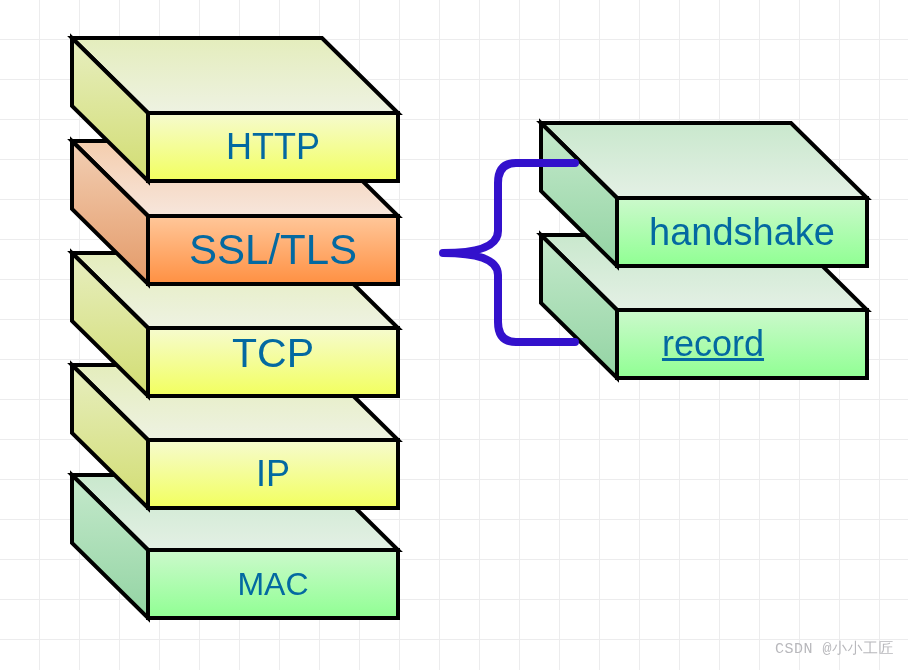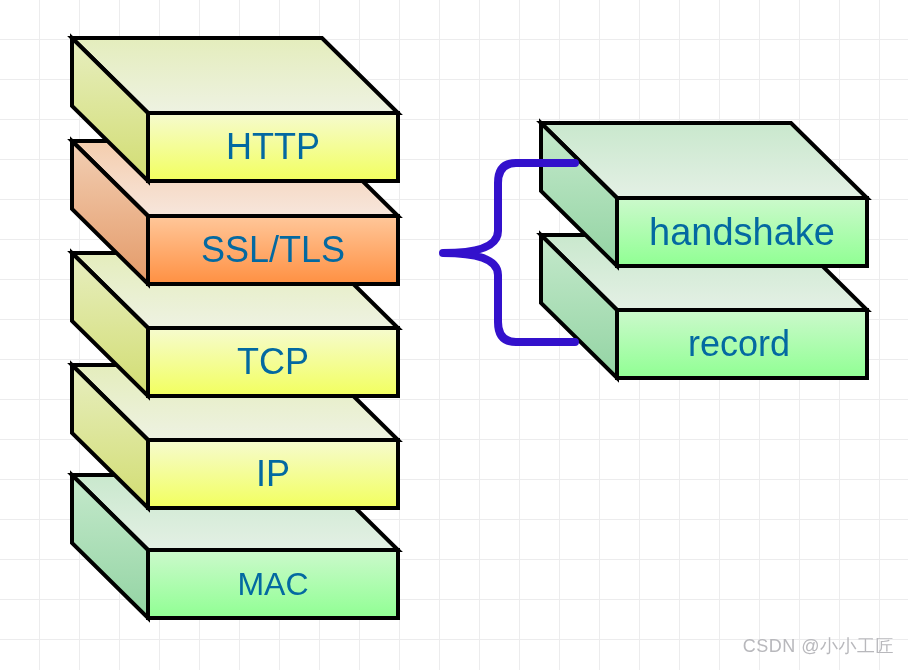--- a/index.html
+++ b/index.html
@@ -43,22 +43,22 @@
     color: #0369a1;
     font-family: "Liberation Sans", sans-serif;
     white-space: nowrap;
     pointer-events: none;
   }
   .watermark {
     position: absolute;
     right: 14px;
     bottom: 12px;
     color: #b8b8bc;
-    font-size: 18px;
-    font-family: Liberation Sans, sans-serif;
+    font-size: 15px;
+    font-family: Liberation Mono, monospace;
     letter-spacing: 0.5px;
   }
 </style>
 </head>
 <body>
 
 <div id="canvas">
 
   <div id="grid"></div>
 
@@ -187,22 +187,22 @@
         </g>
       </g>
     <g id="connector-group">
         <path d="M 575 163 L 516 163 Q 498 163 498 183 L 498 231 Q 498 253 443 253 Q 498 253 498 275 L 498 322 Q 498 342 516 342 L 575 342" fill="none" stroke="#3311cc" stroke-width="8" stroke-linecap="round" stroke-linejoin="round"></path>
       </g>
   </svg>
 
   <div id="labels-layer">
       <div class="box-label" style="left: 148px; top: 550px; width: 250px; height: 68px; font-size: 32px;">MAC</div>
       <div class="box-label" style="left: 148px; top: 440px; width: 250px; height: 68px; font-size: 36px;">IP</div>
-      <div class="box-label" style="left: 148px; top: 328px; width: 250px; height: 68px; font-size: 36px;">TCP</div>
-      <div class="box-label" style="left: 148px; top: 216px; width: 250px; height: 68px; font-size: 36px;">SSL/TLS</div>
+      <div class="box-label" style="left: 148px; top: 319px; width: 250px; height: 68px; font-size: 41px;">TCP</div>
+      <div class="box-label" style="left: 148px; top: 216px; width: 250px; height: 68px; font-size: 42px;">SSL/TLS</div>
       <div class="box-label" style="left: 148px; top: 113px; width: 250px; height: 68px; font-size: 36px;">HTTP</div>
-      <div class="box-label" style="left: 614px; top: 310px; width: 250px; height: 68px; font-size: 36px;">record</div>
+      <div class="box-label" style="left: 588px; top: 310px; width: 250px; height: 68px; font-size: 36px; text-decoration: underline;">record</div>
       <div class="box-label" style="left: 617px; top: 198px; width: 250px; height: 68px; font-size: 38px;">handshake</div>
     </div>
 
   <div class="watermark">CSDN @小小工匠</div>
 
 </div>
 
 </body></html>

